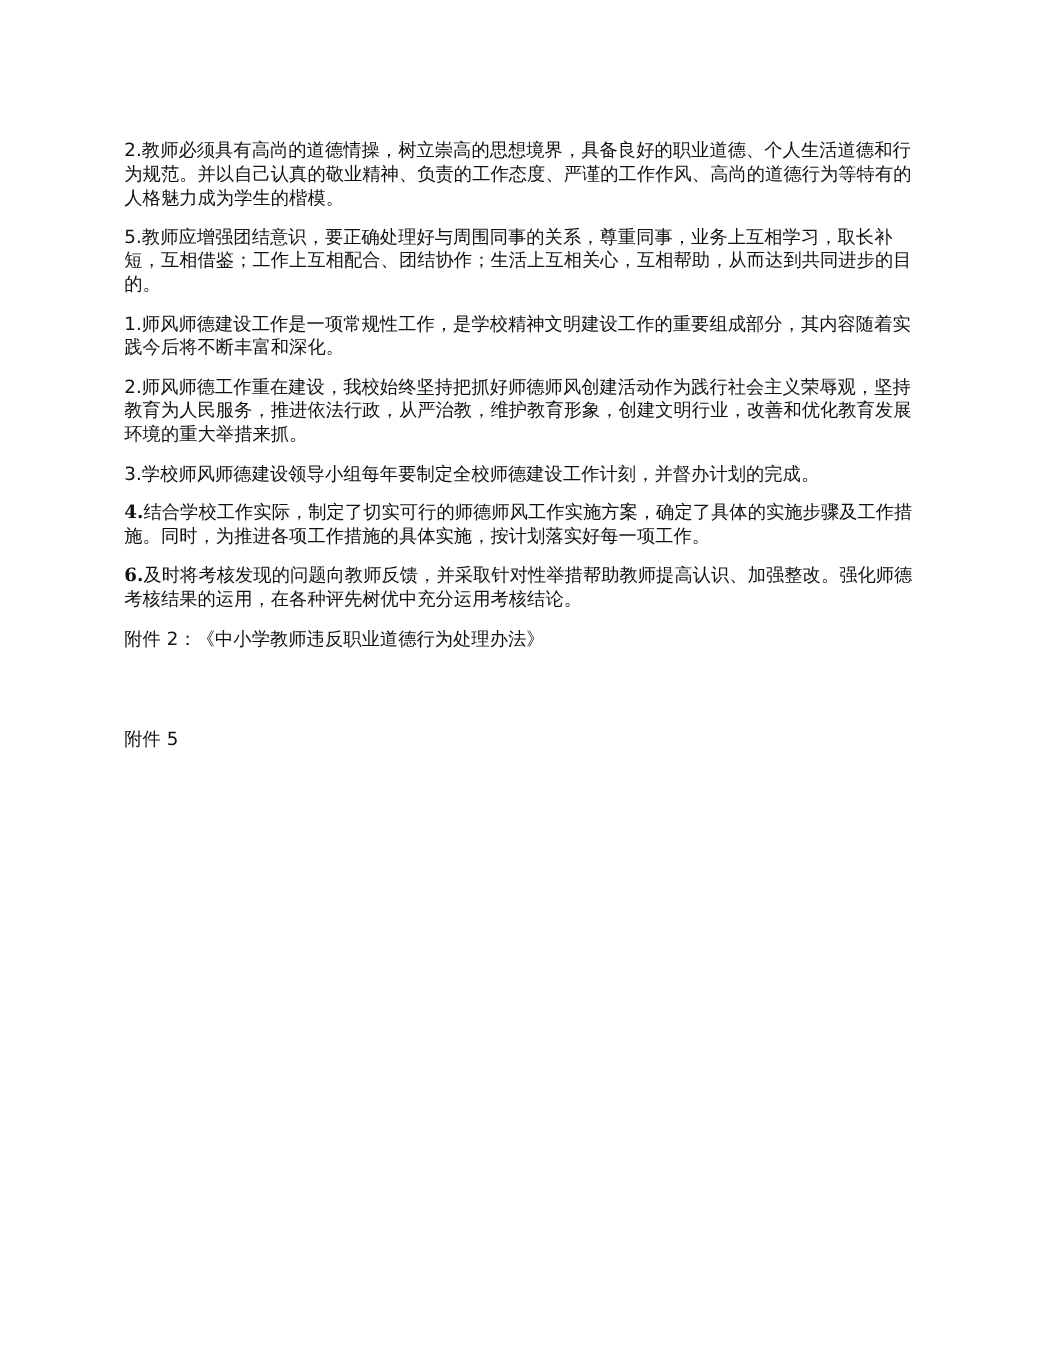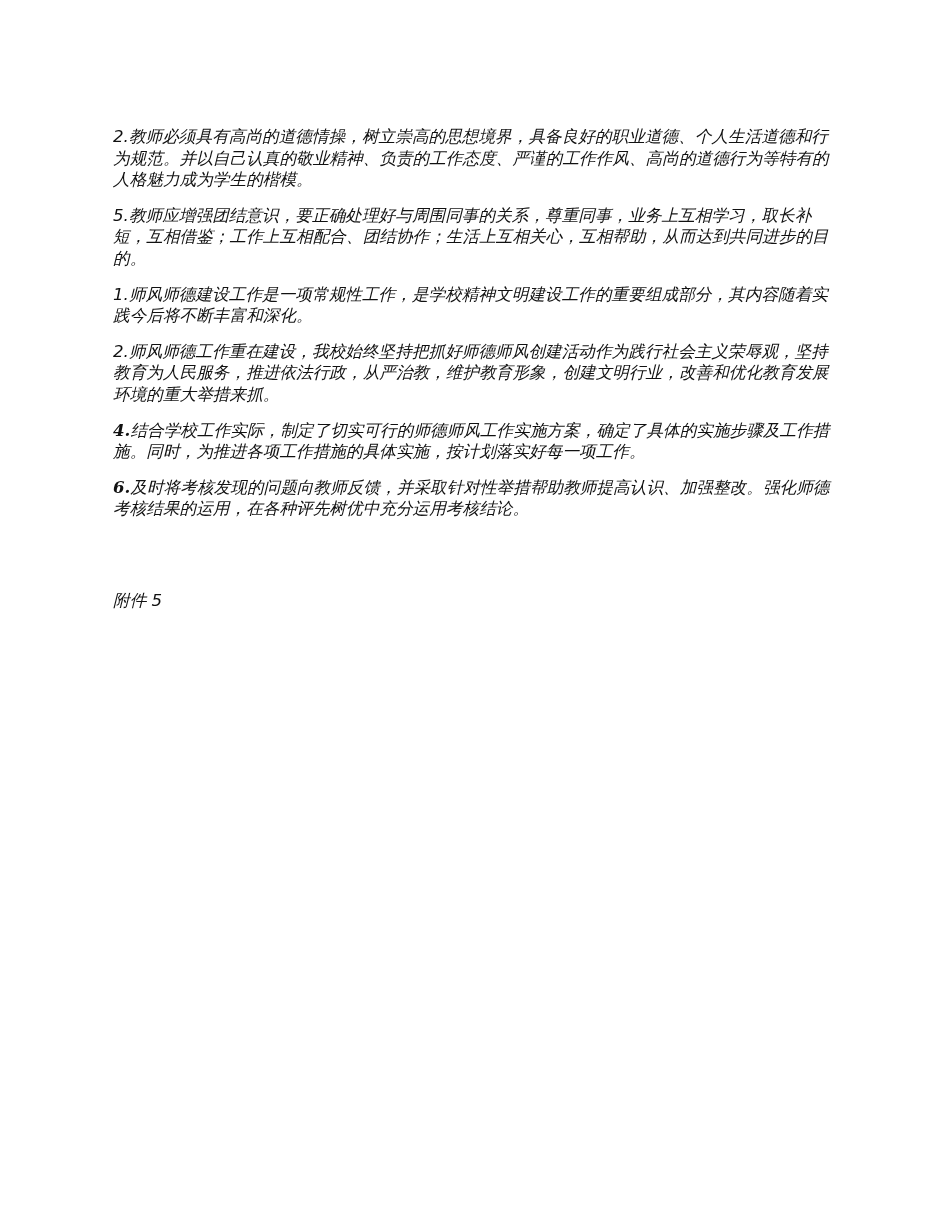--- a/index.html
+++ b/index.html
@@ -20,21 +20,20 @@
       left: 113px;
       top: 126px;
       width: 728px;
     }
     .para {
       margin: 0 0 14px 0;
       font-size: 16.6px;
       line-height: 21.6px;
       letter-spacing: 0.05px;
       word-break: break-all;
-      font-style: italic;
     }
     .para.nowrap {
       white-space: nowrap;
     }
     .num-bold {
       font-family: "DejaVu Serif", "Liberation Serif", serif;
       font-weight: bold;
     }
     .spacer {
       height: 56px;
@@ -49,26 +48,28 @@
 
 
 
   <p class="para"><span>5.</span><span>教师应增强团结意识，要正确处理好与周围同事的关系，尊重同事，业务上互相学习，取长补短，互相借鉴；工作上互相配合、团结协作；生活上互相关心，互相帮助，从而达到共同进步的目的。</span></p>
 
 
   <p class="para"><span>1.</span><span>师风师德建设工作是一项常规性工作，是学校精神文明建设工作的重要组成部分，其内容随着实践今后将不断丰富和深化。</span></p>
 
   <p class="para"><span>2.</span><span>师风师德工作重在建设，我校始终坚持把抓好师德师风创建活动作为践行社会主义荣辱观，坚持教育为人民服务，推进依法行政，从严治教，维护教育形象，创建文明行业，改善和优化教育发展环境的重大举措来抓。</span></p>
 
+  <p class="para"><span>3.</span><span>学校师风师德建设领导小组每年要制定全校师德建设工作计刻，并督办计划的完成。</span></p>
 
   <p class="para"><span class="num-bold">4.</span><span>结合学校工作实际，制定了切实可行的师德师风工作实施方案，确定了具体的实施步骤及工作措施。同时，为推进各项工作措施的具体实施，按计划落实好每一项工作。</span></p>
 
 
   <p class="para"><span class="num-bold">6.</span><span>及时将考核发现的问题向教师反馈，并采取针对性举措帮助教师提高认识、加强整改。强化师德考核结果的运用，在各种评先树优中充分运用考核结论。</span></p>
 
 
+  <p class="para">附件 2：《中小学教师违反职业道德行为处理办法》</p>
 
   <div class="spacer"></div>
 
   <p class="para">附件 5</p>
 
 
 </div>
 
 </body></html>

